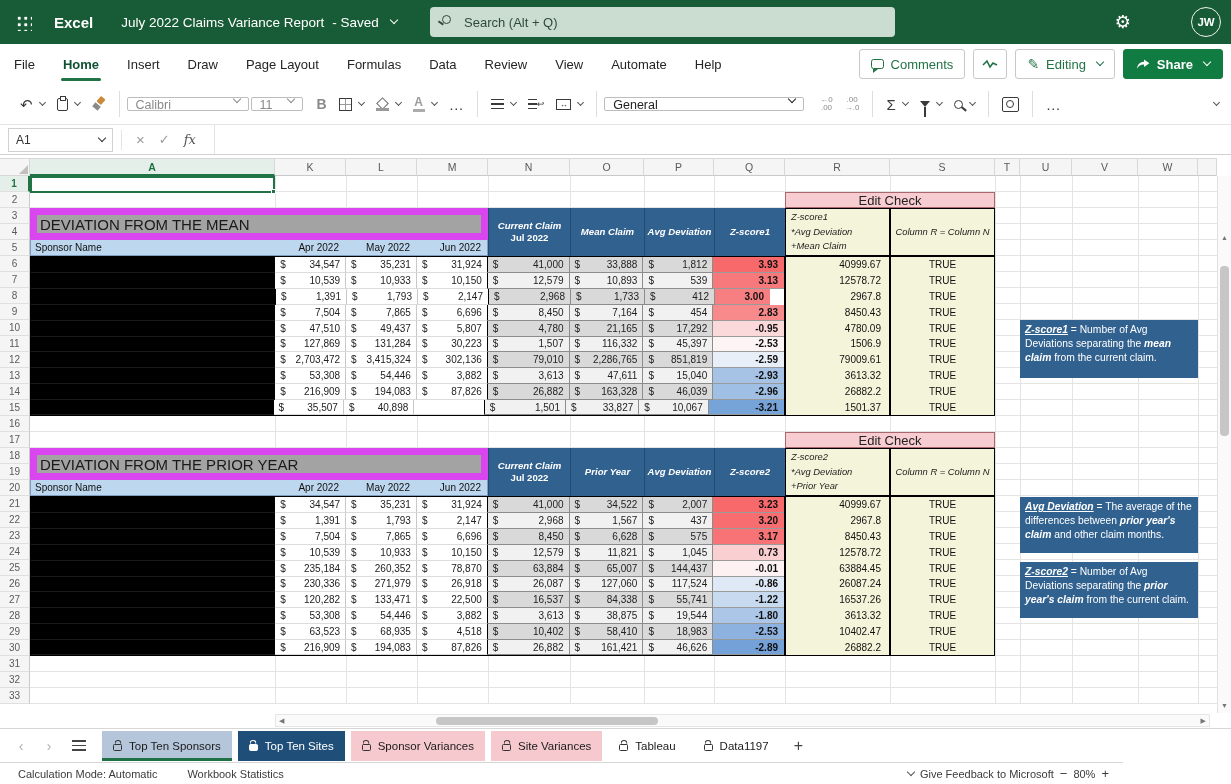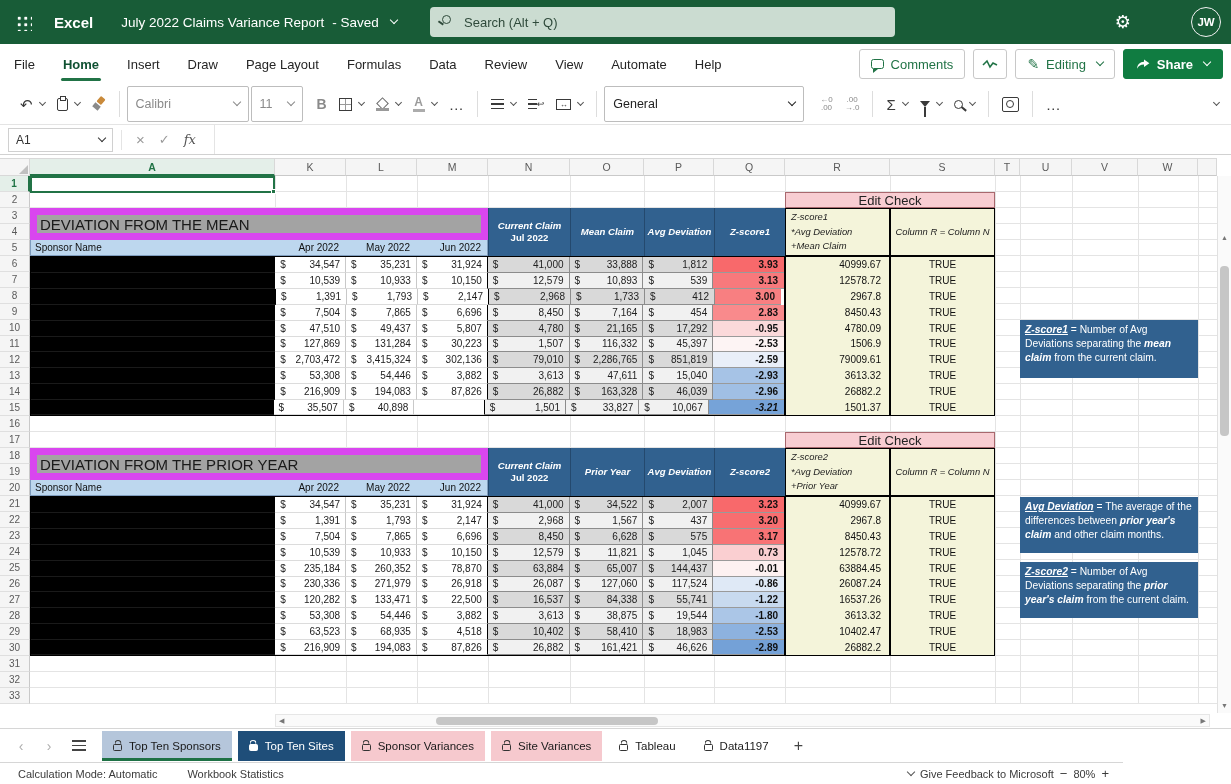--- a/index.html
+++ b/index.html
@@ -33,21 +33,21 @@
   .btn-share{height:30px;background:#107C41;border:1px solid #107C41;border-radius:3px;color:#fff;font-weight:700;display:flex;align-items:center;gap:7px;padding:0 12px;font-size:13px;cursor:pointer}
   .pencil{font-size:14px;line-height:1}
 
   
   .toolbar{position:absolute;left:0;top:84px;width:1231px;height:40px;background:#fff;display:flex;align-items:center;padding-left:14px;color:#3A3A3A}
   .tbtn{display:flex;align-items:center;gap:3px;padding:0 6px;height:30px;cursor:pointer}
   .tbtn .chev{width:5px;height:5px;border-color:#555}
   .sep{width:1px;height:26px;background:#DDD;margin:0 7px}
   .glyph{font-size:15px;line-height:1}
   .gray{color:#8A8A8A}
-  .combo{height:36px;border:1px solid #BDBDBD;border-radius:2px;display:flex;align-items:center;justify-content:space-between;padding:0 8px;color:#8A8A8A;font-size:12.5px;cursor:pointer;background:#fff}
+  .combo{height:14px;border:1px solid #BDBDBD;border-radius:2px;display:flex;justify-content:space-between;padding:0 8px;color:#8A8A8A;font-size:12.5px;cursor:pointer;background:#fff}
   .combo.dark{color:#222}
   .clipboard{width:11px;height:13px;border:1.4px solid #3A3A3A;border-radius:2px;position:relative}
   .clipboard::before{content:"";position:absolute;left:2px;top:-3px;width:4px;height:3px;border:1.2px solid #3A3A3A;background:#fff}
   .brush{width:14px;height:14px;position:relative}
   .brush::before{content:"";position:absolute;left:6px;top:0;width:6px;height:7px;background:#C98A3B;transform:rotate(40deg);border-radius:1px}
   .brush::after{content:"";position:absolute;left:1px;top:7px;width:7px;height:5px;background:#8A8A8A;transform:rotate(40deg)}
   .bordericon{width:13px;height:13px;border:1.2px solid #3A3A3A;background:linear-gradient(#9a9a9a,#9a9a9a) center/100% 1px no-repeat,linear-gradient(#9a9a9a,#9a9a9a) center/1px 100% no-repeat}
   .bucket{width:13px;height:13px;position:relative}
   .bucket::before{content:"";position:absolute;left:2px;top:1px;width:7px;height:7px;border:1.3px solid #6a6a6a;transform:rotate(45deg)}
   .bucket::after{content:"";position:absolute;left:0;bottom:0;width:13px;height:3px;background:#9a9a9a}
@@ -508,21 +508,21 @@
           <span class="v">2,968</span>
         </div>
       <div class="cell money band" style="width:74px">
           <span class="d">$</span>
           <span class="v">1,733</span>
         </div>
       <div class="cell money band" style="width:70px">
           <span class="d">$</span>
           <span class="v">412</span>
         </div>
-      <div class="cell z" style="width: 66px; background: rgb(248, 127, 129);">3.00</div>
+      <div class="cell z" style="width: 55px; background: rgb(248, 127, 129);">3.00</div>
     </div>
       <div class="trow">
       <div class="cell name"></div>
       <div class="cell money" style="width:71px">
           <span class="d">$</span>
           <span class="v">7,504</span>
         </div>
       <div class="cell money" style="width:71px">
           <span class="d">$</span>
           <span class="v">7,865</span>
@@ -704,21 +704,21 @@
           <span class="v">1,501</span>
         </div>
       <div class="cell money band" style="width:74px">
           <span class="d">$</span>
           <span class="v">33,827</span>
         </div>
       <div class="cell money band" style="width:70px">
           <span class="d">$</span>
           <span class="v">10,067</span>
         </div>
-      <div class="cell z" style="width: 76px; background: rgb(118, 163, 216); font-style: italic;">-3.21</div>
+      <div class="cell z" style="width: 76px; background: rgb(118, 163, 216);">-3.21</div>
     </div>
     </div>
   <div class="ecv" style="left:785px;top:101px;width:105px;height:160px">
 
   <div class="ecr">40999.67</div>
       <div class="ecr">12578.72</div>
       <div class="ecr">2967.8</div>
       <div class="ecr">8450.43</div>
       <div class="ecr">4780.09</div>
       <div class="ecr">1506.9</div>

